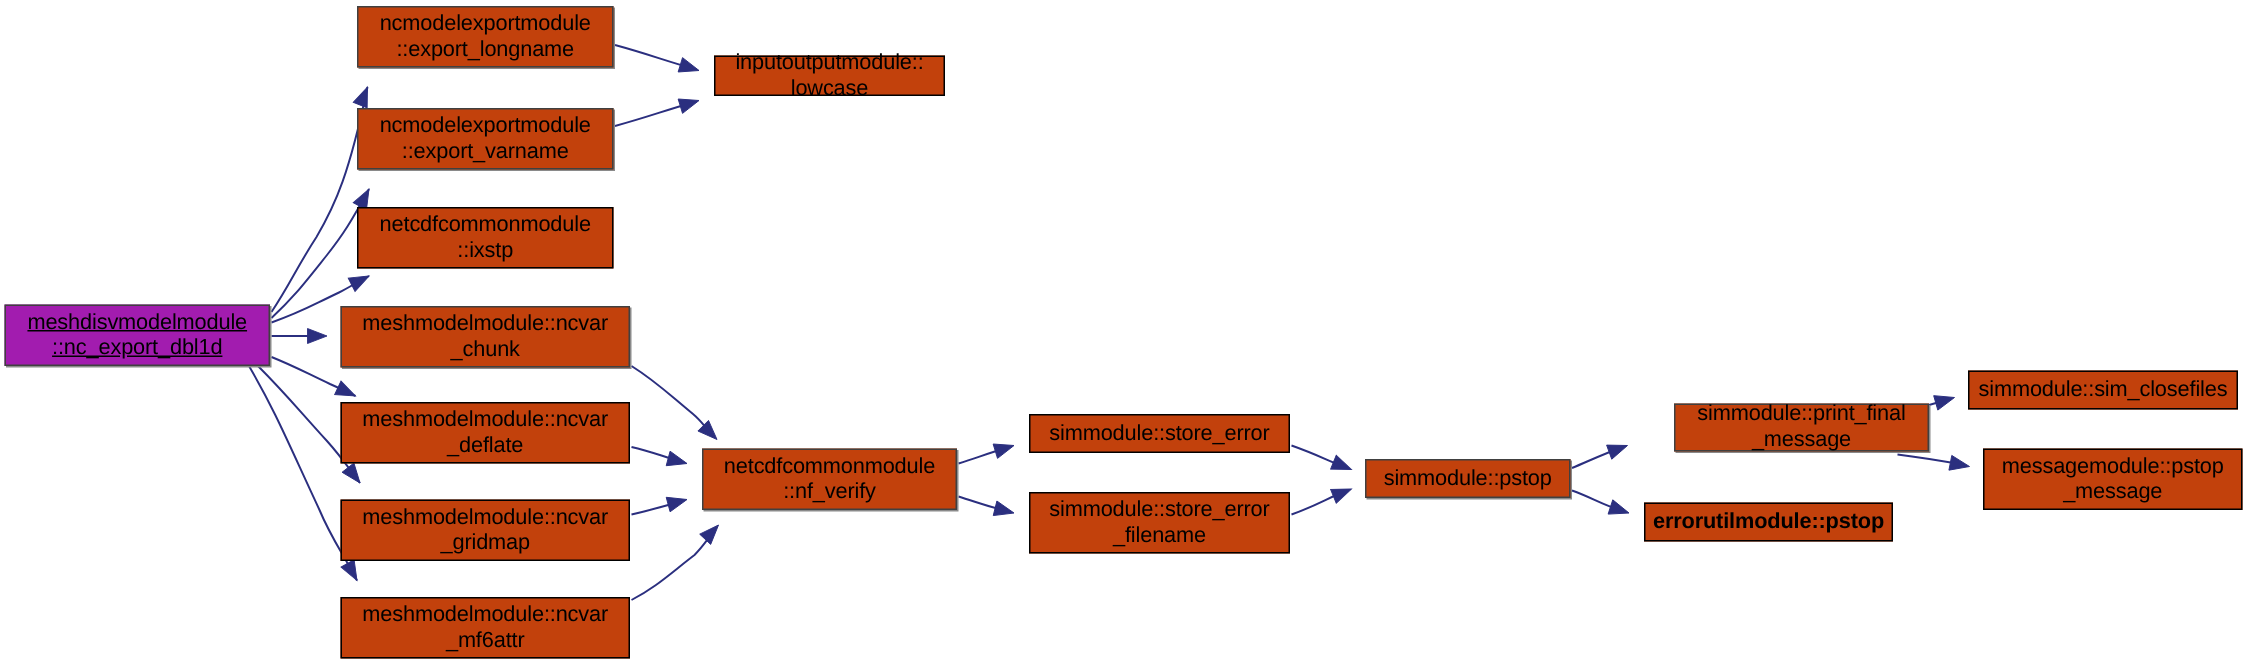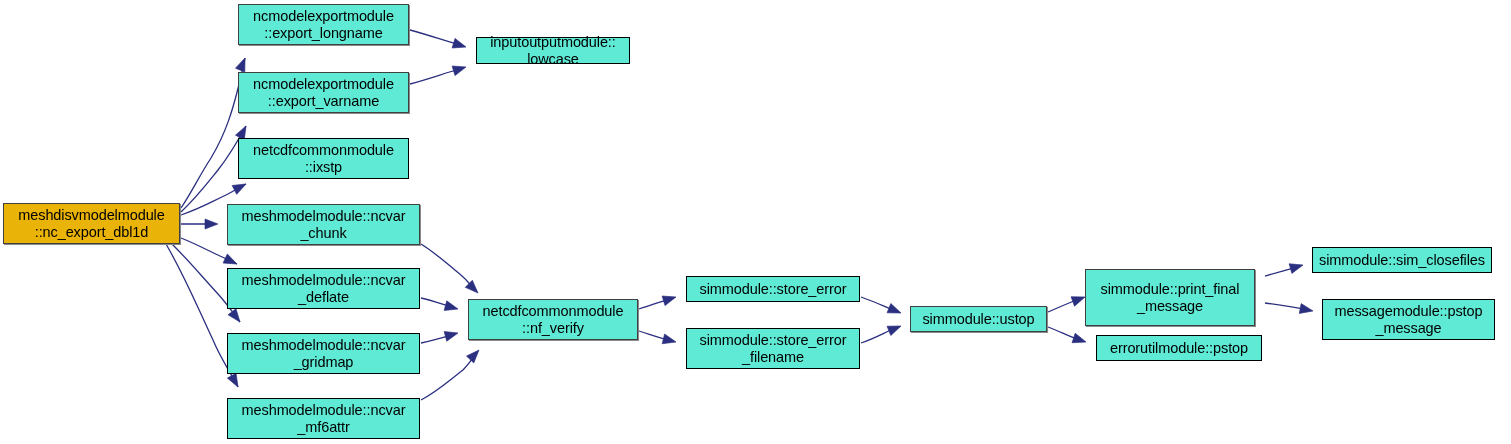--- a/index.html
+++ b/index.html
@@ -19,36 +19,37 @@
     position: absolute;
     left: 0;
     top: 0;
     width: 1511px;
     height: 444px;
   }
   .node-box {
     position: absolute;
     box-sizing: border-box;
     border: 1px solid #000000;
-    background: #5eead4;
+    background: #c2410c;
     display: flex;
     align-items: center;
     justify-content: center;
     text-align: center;
     color: #000000;
     font-size: 14.5px;
     line-height: 17px;
     letter-spacing: -0.1px;
     white-space: pre-line;
     z-index: 2;
   }
   .node-box.root {
-    background: #eab308;
+    background: #a21caf;
     border: 1px solid #404040;
     box-shadow: 1px 1px 0 0 #7a7a7a;
+    text-decoration: underline;
   }
   .node-box.thick {
     border: 1px solid #404040;
     box-shadow: 1px 1px 0 0 #8a8a8a;
   }
   .edge-path {
     fill: none;
     stroke: #2b2f7f;
     stroke-width: 1.3px;
   }
@@ -125,22 +126,22 @@
 _deflate</div>
       <div class="node-box" style="left: 227px; top: 333px; width: 193px; height: 41px;">meshmodelmodule::ncvar
 _gridmap</div>
       <div class="node-box" style="left: 227px; top: 398px; width: 193px; height: 41px;">meshmodelmodule::ncvar
 _mf6attr</div>
       <div class="node-box thick" style="left: 468px; top: 299px; width: 170px; height: 41px;">netcdfcommonmodule
 ::nf_verify</div>
       <div class="node-box" style="left: 686px; top: 276px; width: 174px; height: 26px;">simmodule::store_error</div>
       <div class="node-box" style="left: 686px; top: 328px; width: 174px; height: 41px;">simmodule::store_error
 _filename</div>
-      <div class="node-box thick" style="left: 910px; top: 306px; width: 137px; height: 26px;">simmodule::ustop</div>
-      <div class="node-box thick" style="left: 1085px; top: 269px; width: 170px; height: 57px;">simmodule::print_final
+      <div class="node-box thick" style="left: 910px; top: 306px; width: 137px; height: 26px;">simmodule::pstop</div>
+      <div class="node-box thick" style="left: 1116px; top: 269px; width: 170px; height: 32px;">simmodule::print_final
 _message</div>
-      <div class="node-box" style="left: 1096px; top: 335px; width: 166px; height: 26px;">errorutilmodule::pstop</div>
+      <div class="node-box" style="left: 1096px; top: 335px; width: 166px; height: 26px; font-weight: bold;">errorutilmodule::pstop</div>
       <div class="node-box" style="left: 1312px; top: 247px; width: 180px; height: 26px;">simmodule::sim_closefiles</div>
       <div class="node-box" style="left: 1322px; top: 299px; width: 173px; height: 41px;">messagemodule::pstop
 _message</div>
     </div>
 
 </div>
 
 </body></html>

